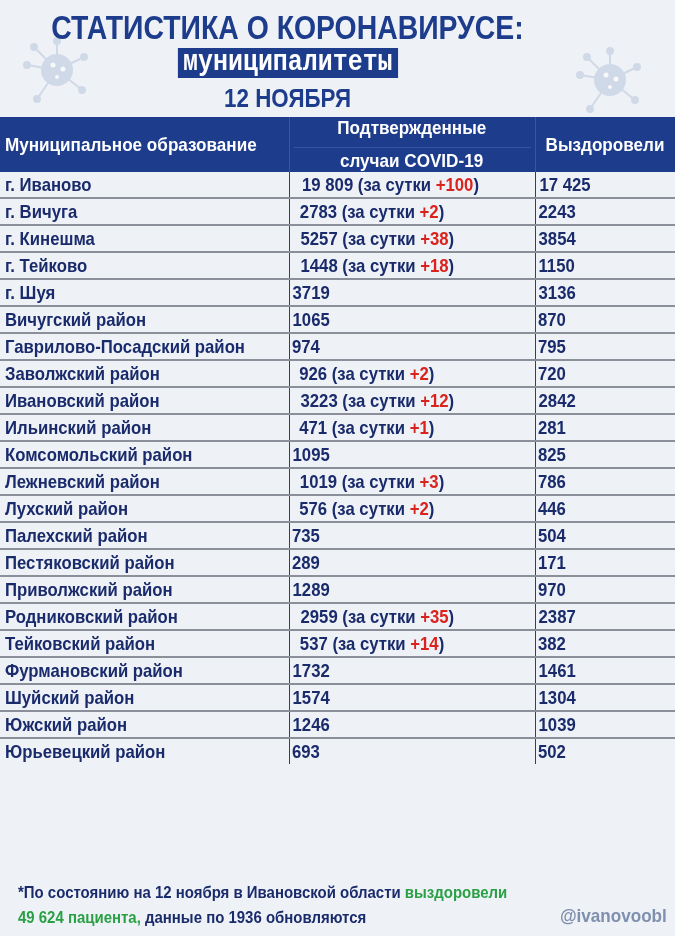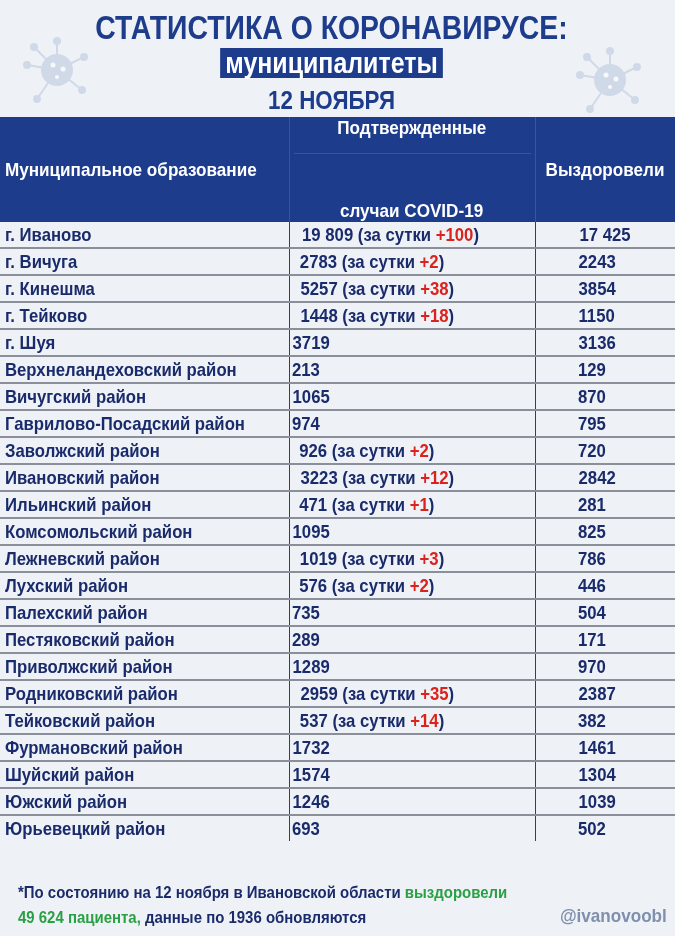--- a/index.html
+++ b/index.html
@@ -5,26 +5,26 @@
   html, body { margin: 0; padding: 0; }
   body {
     width: 675px; height: 936px; overflow: hidden;
     background: #eef1f6;
     font-family: "Liberation Sans", "DejaVu Sans", sans-serif;
     position: relative;
     color: #1a2b6b;
   }
   .virus { position: absolute; opacity: 0.55; }
   .virus svg { display: block; }
-  .title-block { position: absolute; top: 0; left: 0; width: 575px; text-align: center; padding-left: 44px; }
+  .title-block { position: absolute; top: 0; left: 0; width: 575px; text-align: center; }
   .title {
     margin-top: 8px; font-size: 33px; font-weight: bold; color: #1d3c8c;
     letter-spacing: 0px; transform: scaleX(0.86); line-height: 40px;
   }
-  .subtitle-wrap { margin-top: 0px; line-height: 30px; }
+  .subtitle-wrap { margin-top: 0px; line-height: 30px; font-family: Liberation Mono, monospace; }
   .subtitle {
     display: inline-block; background: #1d3c8c; color: #ffffff;
     font-size: 29px; font-weight: bold; padding: 0 6px; line-height: 30px;
     transform: scaleX(0.86);
   }
   .date { font-size: 26px; font-weight: bold; color: #1d3c8c; line-height: 34px; transform: scaleX(0.86); }
 
   table.stats {
     position: absolute; top: 117px; left: 0; width: 675px;
     border-collapse: collapse; table-layout: fixed;
@@ -34,28 +34,28 @@
   table.stats col.c3 { width: 140px; }
   thead th {
     background: #1d3c8c; color: #ffffff; font-weight: bold;
     font-size: 19px; height: 55px; padding: 0;
     border-right: 1px solid #3556a5;
   }
   thead th:last-child { border-right: none; }
   thead th.name-h { text-align: left; padding-left: 5px; }
   thead th .inner { display: inline-block; transform: scaleX(0.9); transform-origin: left center; white-space: nowrap; }
   thead th.center .inner { transform-origin: center center; }
-  thead th.cases-h .line1 { display:block; border-bottom: 1px solid #3556a5; margin: 0 4px; padding-bottom: 14px; }
-  thead th.cases-h .line2 { display:block; padding-top: 2px; margin-top: 44px; }
+  thead th.cases-h .line1 { display:block; border-bottom: 1px solid #3556a5; margin: 0 4px; padding-bottom: 8px; }
+  thead th.cases-h .line2 { display:block; padding-top: 2px; }
   tbody td {
     height: 25px; padding: 0; font-size: 19px; font-weight: bold; color: #1a2b6b;
     border-top: 2px solid #8a8f99; border-right: 1px solid #3a3f4a;
     white-space: nowrap;
   }
-  tbody td:last-child { border-right: none; padding-left: 40px; }
+  tbody td:last-child { border-right: none; }
   tbody tr:first-child td { border-top: none; margin-top: 44px; }
   tbody td.name { text-align: left; padding-left: 5px; }
   tbody td.num { text-align: left; }
   tbody td span.sq { display: inline-block; transform: scaleX(0.88); transform-origin: left center; }
   tbody td.num span.sq { transform-origin: center center; }
   .delta { color: #d9231c; }
   .note {
     position: absolute; left: 18px; top: 880px; font-size: 17px; font-weight: bold;
     color: #1a2b6b; line-height: 25px; transform: scaleX(0.88); transform-origin: left top; white-space: nowrap;
   }
@@ -155,25 +155,20 @@
         <td class="name"><span class="sq">г. Тейково</span></td>
         <td class="num"><span class="sq"><span>1448</span> <span>(за сутки </span><span class="delta">+18</span><span>)</span></span></td>
         <td class="num"><span class="sq">1150</span></td>
       </tr>
       <tr>
         <td class="name"><span class="sq">г. Шуя</span></td>
         <td class="num"><span class="sq"><span>3719</span></span></td>
         <td class="num"><span class="sq">3136</span></td>
       </tr>
       <tr>
-        <td class="name"><span class="sq">Верхнеландеховский район</span></td>
-        <td class="num"><span class="sq"><span>213</span></span></td>
-        <td class="num"><span class="sq">129</span></td>
-      </tr>
-      <tr>
         <td class="name"><span class="sq">Вичугский район</span></td>
         <td class="num"><span class="sq"><span>1065</span></span></td>
         <td class="num"><span class="sq">870</span></td>
       </tr>
       <tr>
         <td class="name"><span class="sq">Гаврилово-Посадский район</span></td>
         <td class="num"><span class="sq"><span>974</span></span></td>
         <td class="num"><span class="sq">795</span></td>
       </tr>
       <tr>

